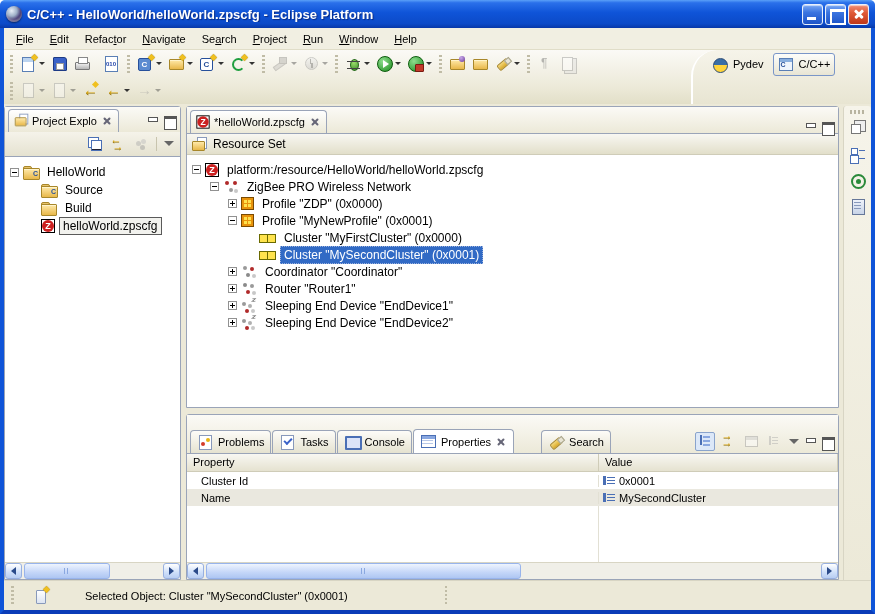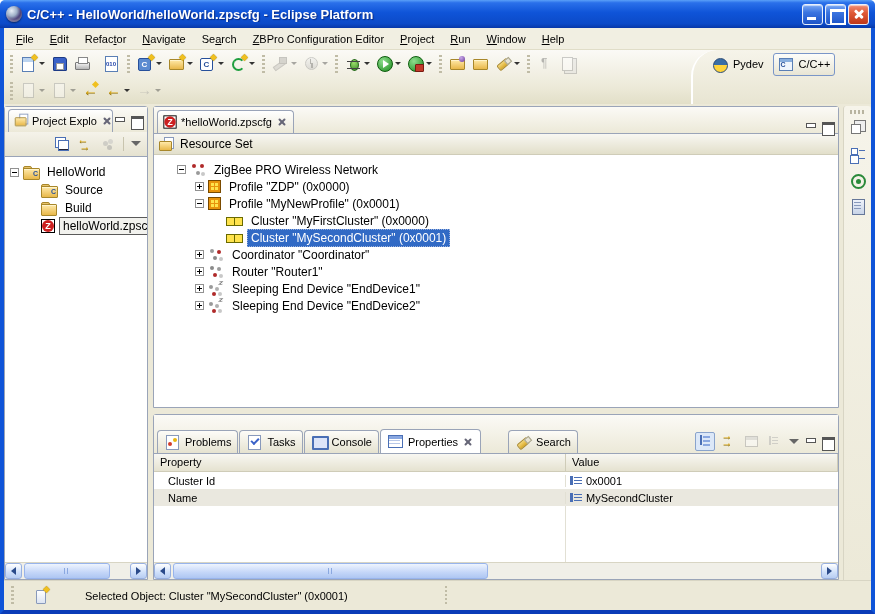--- a/index.html
+++ b/index.html
@@ -140,21 +140,21 @@
   .pi-cvs::after { content:"CVS"; position:absolute; left:3px; top:8px; font-size:5px; font-weight:bold;
         color:#223; background:#e8d878; padding:0 1px; border:1px solid #a8882a; }
   .pi-pydev::before { content:""; position:absolute; left:1px; top:2px; width:13px; height:13px; border-radius:50%;
         background:linear-gradient(180deg,#3a6ea5 0 50%,#ffd43b 50%); border:1px solid #2a4a75; }
 
   
   .main { flex: 1; display: flex; min-height: 0; padding-top: 2px; }
   .sash-v { width: 5px; flex: none; }
 
   
-  .leftpanel { width: 144px; flex: none; display: flex; flex-direction: column;
+  .leftpanel { width: 177px; flex: none; display: flex; flex-direction: column;
         border: 1px solid #9aa4b8; border-radius: 3px 3px 0 0; background: #ece9d8; }
   .view-tabrow { height: 25px; flex:none; display:flex; align-items:center; padding:2px 3px 0 3px;
         background: linear-gradient(#fbfaf6,#ece9d8); }
   .vtab { display:flex; align-items:center; gap:4px; height:23px; padding:0 5px; border:1px solid #9aa4b8;
         border-bottom:none; border-radius:4px 4px 0 0; background:linear-gradient(#fff,#ece9d8);
         white-space:nowrap; overflow:hidden; }
   .tab-close { width:12px; height:12px; position:relative; flex:none; }
   .tab-close::before,.tab-close::after { content:""; position:absolute; left:50%; top:50%;
         width:9px; height:2px; background:#667; border-radius:1px; }
   .tab-close::before{ transform:translate(-50%,-50%) rotate(45deg);} .tab-close::after{ transform:translate(-50%,-50%) rotate(-45deg);}
@@ -373,21 +373,20 @@
       <span class="menu-item" data-idx="0"><span></span><span class="mn">F</span><span>ile</span></span>
 
       <span class="menu-item" data-idx="1"><span></span><span class="mn">E</span><span>dit</span></span>
 
       <span class="menu-item" data-idx="2"><span>Refac</span><span class="mn">t</span><span>or</span></span>
 
       <span class="menu-item" data-idx="3"><span></span><span class="mn">N</span><span>avigate</span></span>
 
       <span class="menu-item" data-idx="4"><span>Se</span><span class="mn">a</span><span>rch</span></span>
 
-      <span class="menu-item" data-idx="5"><span></span><span class="mn">Z</span><span>BPro Configuration Editor</span></span>
 
       <span class="menu-item" data-idx="6"><span></span><span class="mn">P</span><span>roject</span></span>
 
       <span class="menu-item" data-idx="7"><span></span><span class="mn">R</span><span>un</span></span>
 
       <span class="menu-item" data-idx="8"><span></span><span class="mn">W</span><span>indow</span></span>
 
       <span class="menu-item" data-idx="9"><span></span><span class="mn">H</span><span>elp</span></span>
     </div>
 
@@ -658,20 +657,25 @@
             <span class="chr chr-max"></span>
           </span>
         </div>
         <div class="ed-content">
           <div class="rs-header">
             <span class="rs-icon"></span>
             <span>Resource Set</span>
           </div>
           <div class="tree ed-tree">
 
+              <div class="trow lvl-0" data-idx="0">
+                <span class="exp exp-minus"></span>
+                <span class="ic-zpscfg"></span>
+                <span class="tlabel">platform:/resource/HelloWorld/helloWorld.zpscfg</span>
+              </div>
 
               <div class="trow lvl-1" data-idx="1">
                 <span class="exp exp-minus"></span>
                 <span class="ic-network"></span>
                 <span class="tlabel">ZigBee PRO Wireless Network</span>
               </div>
 
               <div class="trow lvl-2" data-idx="2">
                 <span class="exp exp-plus"></span>
                 <span class="ic-profile"></span>

